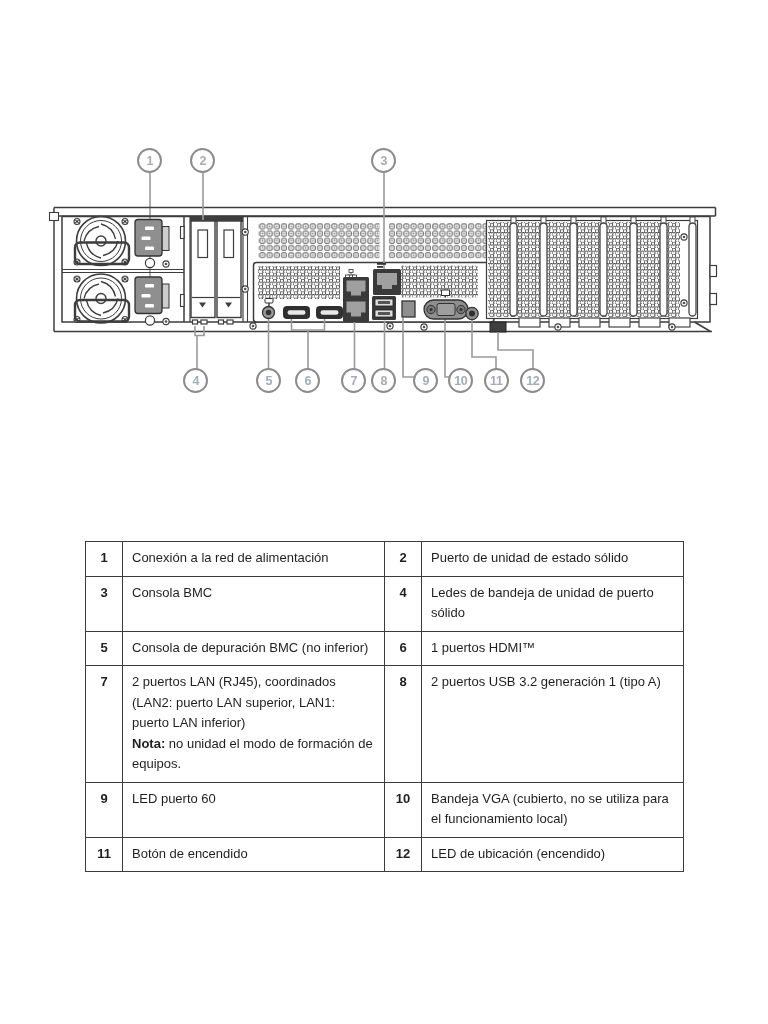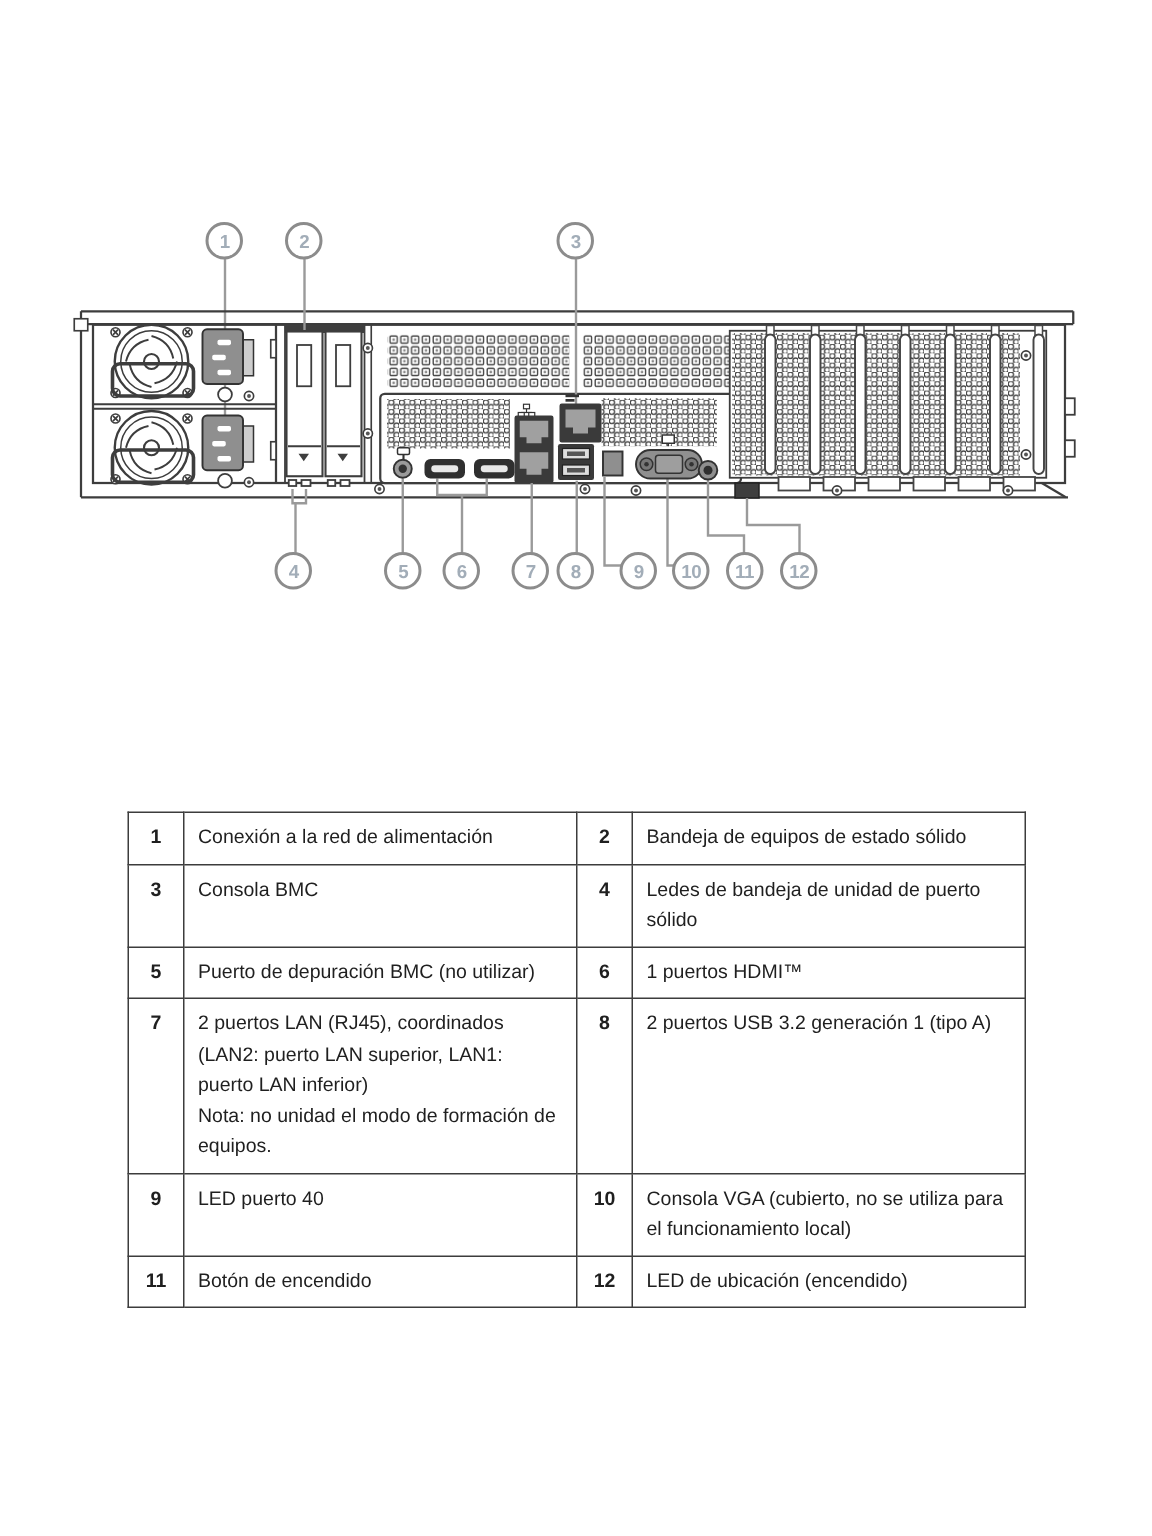--- a/index.html
+++ b/index.html
@@ -18,21 +18,21 @@
     position:absolute;left:85px;top:541px;width:598px;
     border-collapse:collapse;table-layout:fixed;
     font-size:13px;line-height:20.5px;
   }
   table.spec-table td{
     border:1.5px solid #3c3c3c;vertical-align:top;padding:6px 9px 7px 9px;
   }
   table.spec-table td.num{
     text-align:center;font-weight:bold;padding:6px 2px;
   }
-  .note b{font-weight:normal;}
+  .note b{font-weight:bold;}
 </style>
 </head>
 <body>
 
 <div class="diagram-wrap">
 <svg width="768" height="430" viewBox="0 0 768 430">
   <defs>
     <pattern id="pSlot" width="7.2" height="7.2" patternUnits="userSpaceOnUse">
       <rect x="0.8" y="0.8" width="4.8" height="4.8" rx="0.8" fill="#fff" stroke="#454545" stroke-width="0.9"></rect>
       <circle cx="3.2" cy="3.2" r="0.9" fill="#8a8a8a"></circle>
@@ -281,48 +281,48 @@
       <col style="width:37px">
       <col style="width:262px">
       <col style="width:37px">
       <col style="width:262px">
     </colgroup>
   <tbody>
     <tr>
       <td class="num">1</td>
       <td>Conexión a la red de alimentación</td>
       <td class="num">2</td>
-      <td>Bandeja de equipos de estado sólido</td>
+      <td>Puerto de unidad de estado sólido</td>
     </tr>
     <tr>
       <td class="num">3</td>
       <td>Consola BMC</td>
       <td class="num">4</td>
       <td>Ledes de bandeja de unidad de puerto sólido</td>
     </tr>
     <tr>
       <td class="num">5</td>
-      <td>Puerto de depuración BMC (no utilizar)</td>
+      <td>Consola de depuración BMC (no inferior)</td>
       <td class="num">6</td>
       <td>1 puertos HDMI™</td>
     </tr>
     <tr>
       <td class="num">7</td>
       <td>
         <span>2 puertos LAN (RJ45), coordinados (LAN2: puerto LAN superior, LAN1: puerto LAN inferior)</span>
         <div class="note"><b>Nota:</b><span> no unidad el modo de formación de equipos.</span></div>
       </td>
       <td class="num">8</td>
       <td>2 puertos USB 3.2 generación 1 (tipo A)</td>
     </tr>
     <tr>
       <td class="num">9</td>
-      <td>LED puerto 40</td>
+      <td>LED puerto 60</td>
       <td class="num">10</td>
-      <td>Consola VGA (cubierto, no se utiliza para el funcionamiento local)</td>
+      <td>Bandeja VGA (cubierto, no se utiliza para el funcionamiento local)</td>
     </tr>
     <tr>
       <td class="num">11</td>
       <td>Botón de encendido</td>
       <td class="num">12</td>
       <td>LED de ubicación (encendido)</td>
     </tr>
   </tbody>
 </table>
 

